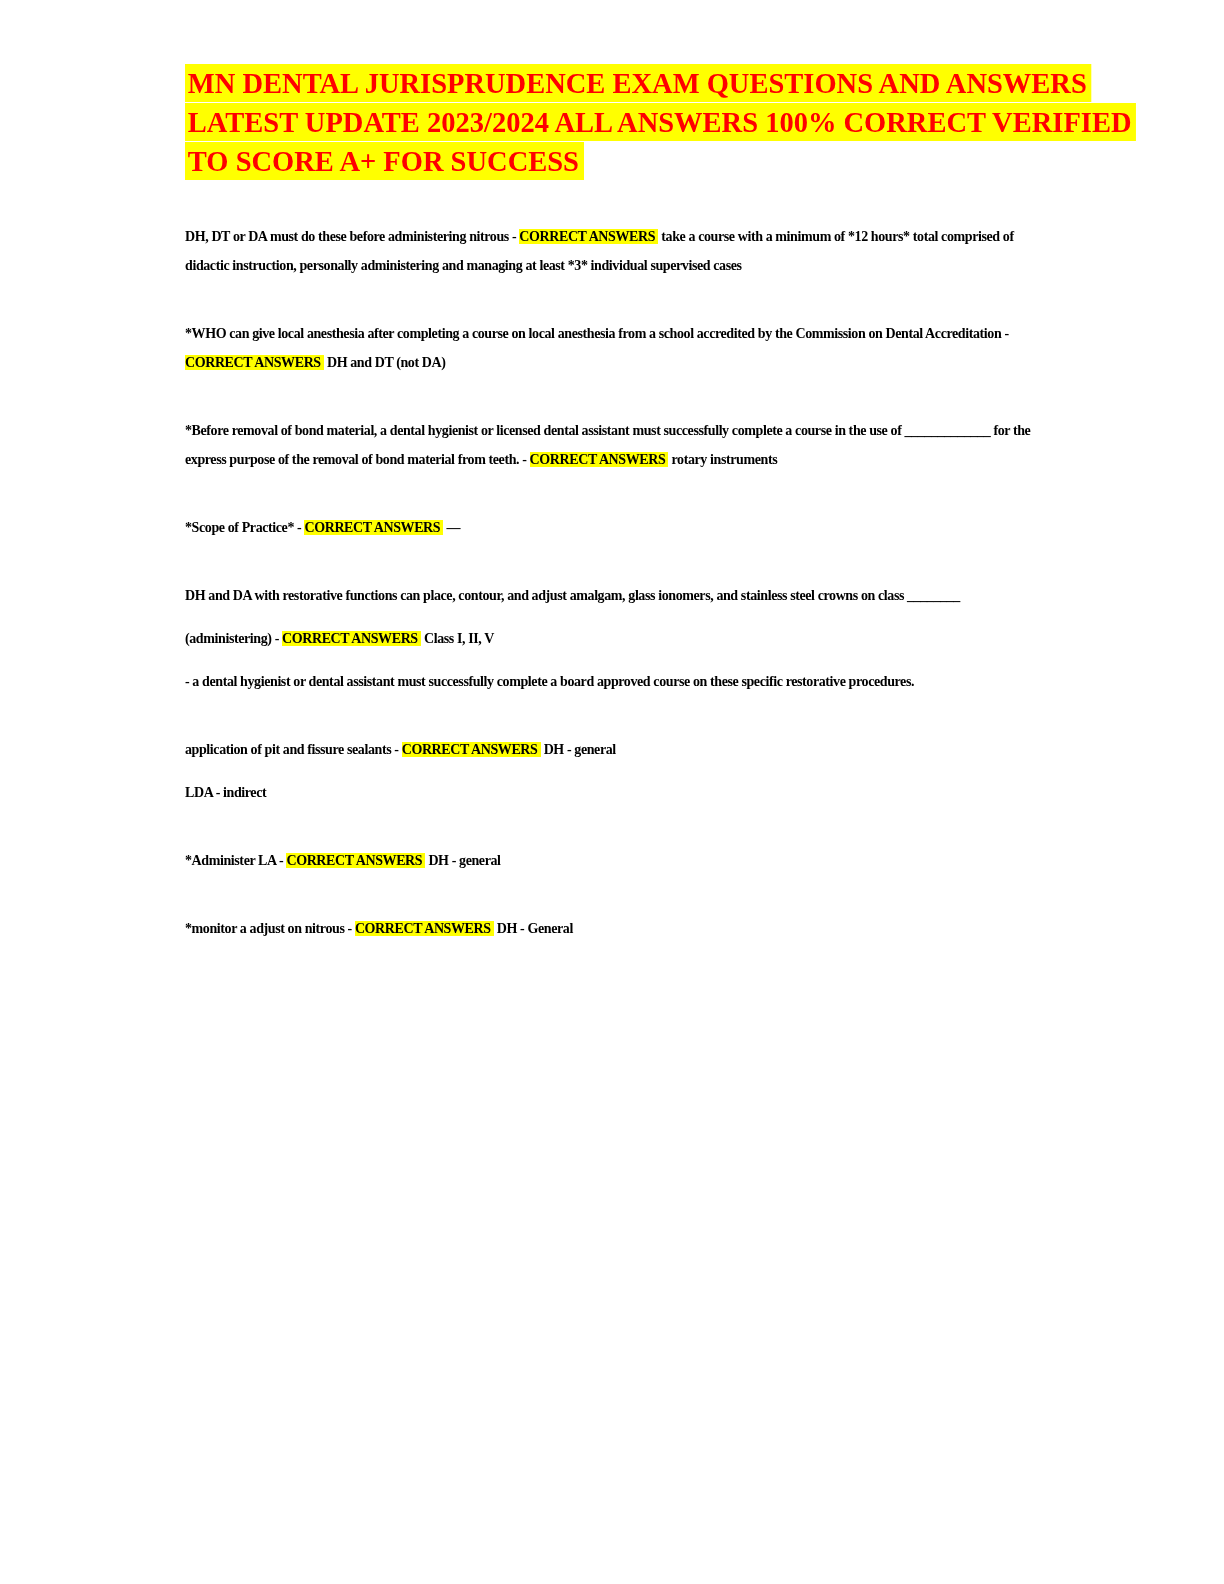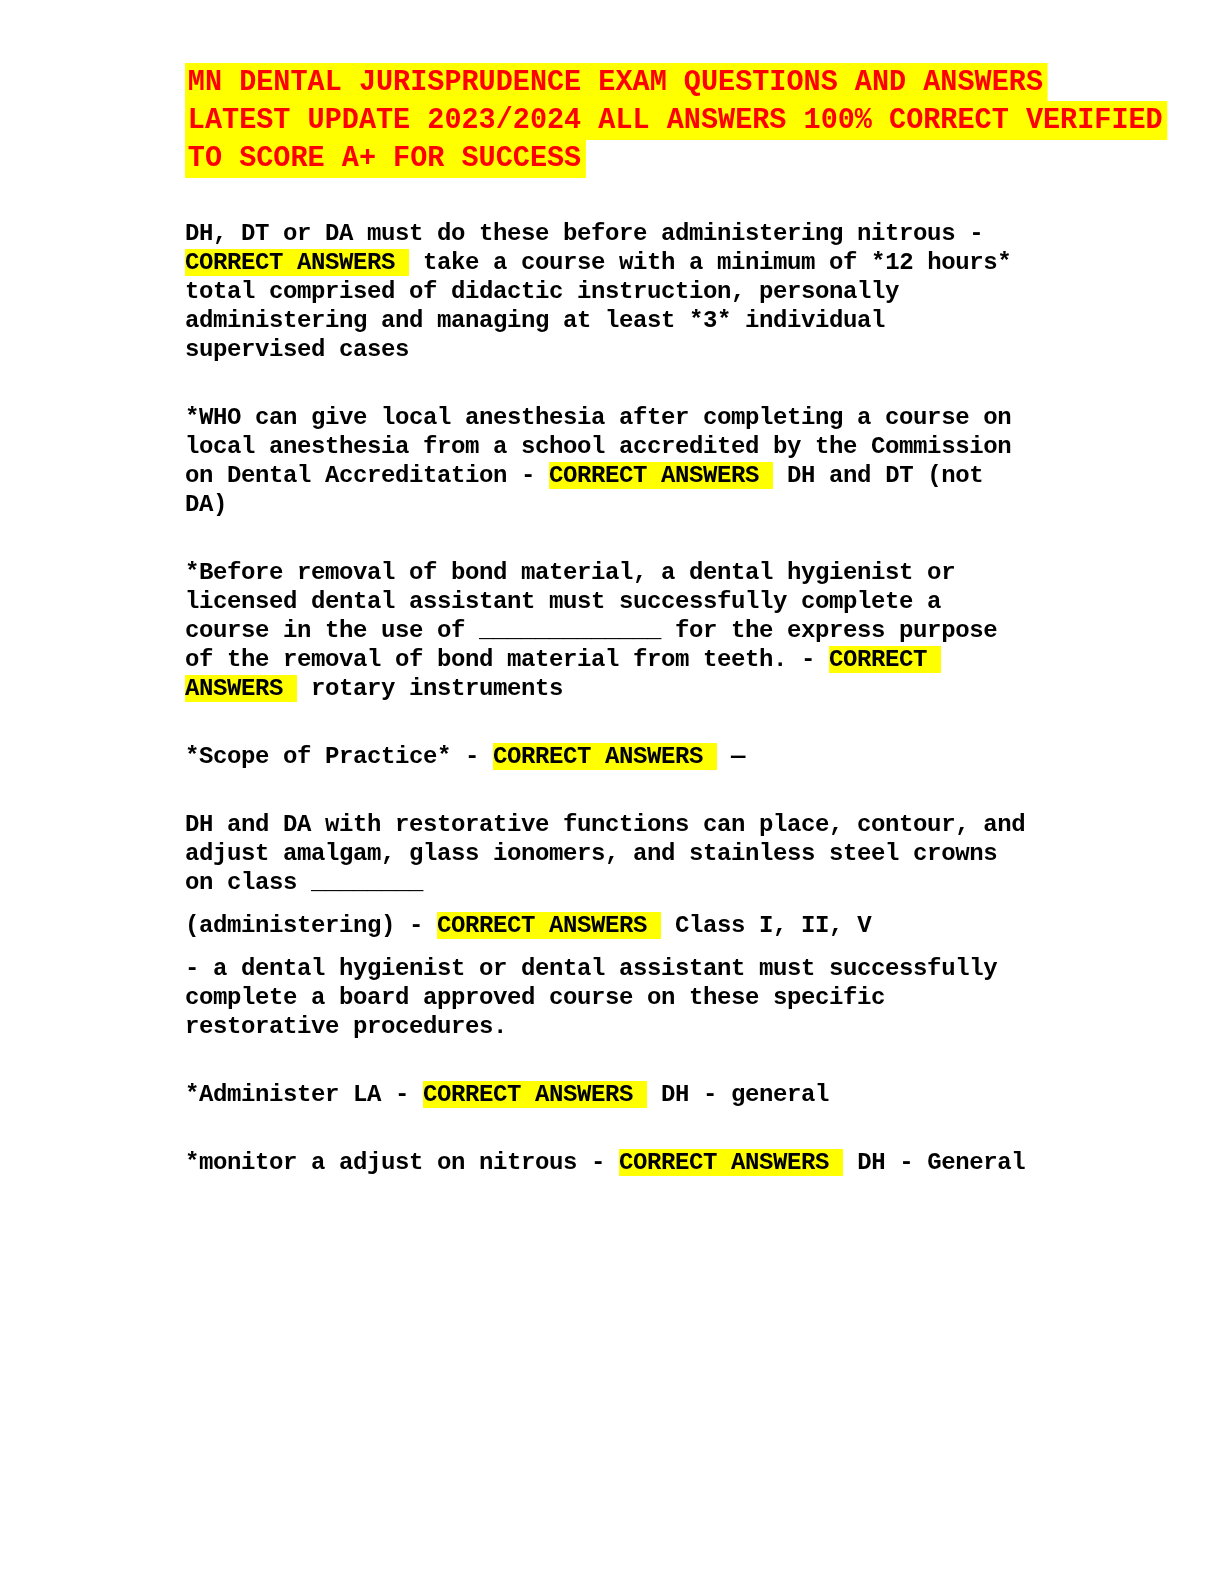--- a/index.html
+++ b/index.html
@@ -2,21 +2,21 @@
 <html style="--page-bg: #FFFFFF; --title-color: #FF0000; --hl: #FFFF00; --body-color: #000000;"><head>
 <meta charset="utf-8">
 <style>
   html, body { margin: 0; padding: 0; background: #ffffff; }
   .page {
     position: relative;
     width: 1224px;
     height: 1584px;
     background: var(--page-bg, #ffffff);
     overflow: hidden;
-    font-family: Liberation Mono, monospace;
+    font-family: Liberation Serif, serif;
   }
   .content {
     position: absolute;
     left: 185px;
     top: 63px;
     width: 848px;
   }
   .doc-title {
     margin: 0 0 42px 0;
     transform: scaleX(0.95);
@@ -29,21 +29,21 @@
   .title-line > span {
     background: var(--hl, #ffff00);
     color: var(--title-color, #ff0000);
     font-weight: 700;
     font-size: 30px;
     padding: 2px 5px 3px 3px;
   }
   .qa-block { margin-bottom: 39px; }
   .para {
     margin: 0 0 14px 0;
-    font-size: 24px;
+    font-size: 14px;
     font-weight: 700;
     color: var(--body-color, #000000);
     line-height: 29px;
     letter-spacing: -0.4px;
     white-space: pre-wrap;
   }
   .hl { background: var(--hl, #ffff00); }
 </style>
 </head>
 <body>
@@ -67,20 +67,24 @@
         </div>
         <div class="qa-block">
           <p class="para"><span>*Scope of Practice* - </span><span class="hl">CORRECT ANSWERS </span><span> —</span></p>
         </div>
         <div class="qa-block">
           <p class="para"><span>DH and DA with restorative functions can place, contour, and adjust amalgam, glass ionomers, and stainless steel crowns on class ________</span></p>
           <p class="para"><span>(administering) - </span><span class="hl">CORRECT ANSWERS </span><span> Class I, II, V</span></p>
           <p class="para"><span>- a dental hygienist or dental assistant must successfully complete a board approved course on these specific restorative procedures.</span></p>
         </div>
         <div class="qa-block">
+          <p class="para"><span>application of pit and fissure sealants - </span><span class="hl">CORRECT ANSWERS </span><span> DH - general</span></p>
+          <p class="para"><span>LDA - indirect</span></p>
+        </div>
+        <div class="qa-block">
           <p class="para"><span>*Administer LA - </span><span class="hl">CORRECT ANSWERS </span><span> DH - general</span></p>
         </div>
         <div class="qa-block">
           <p class="para"><span>*monitor a adjust on nitrous - </span><span class="hl">CORRECT ANSWERS </span><span> DH - General</span></p>
         </div>
       </div>
   </div>
 </div>
 
 </body></html>

